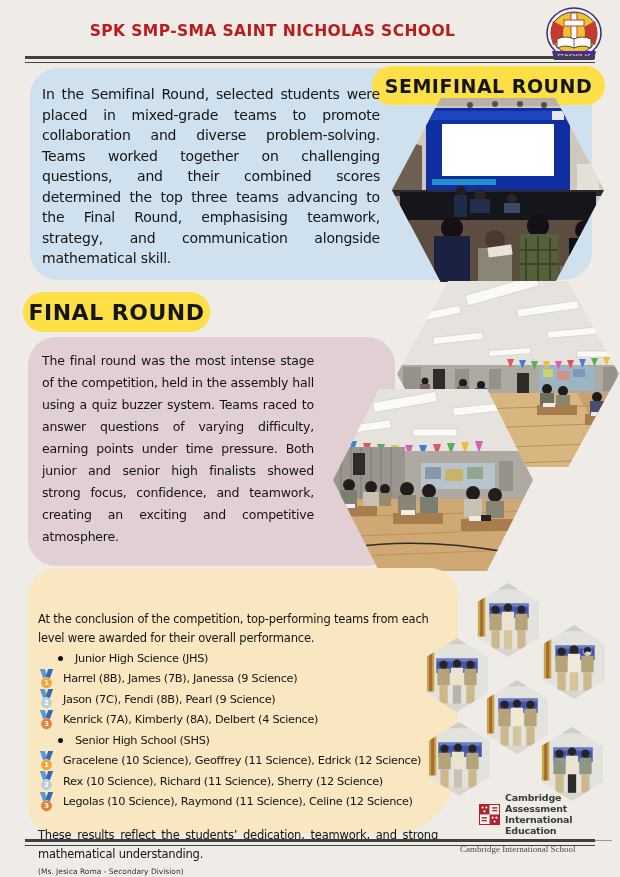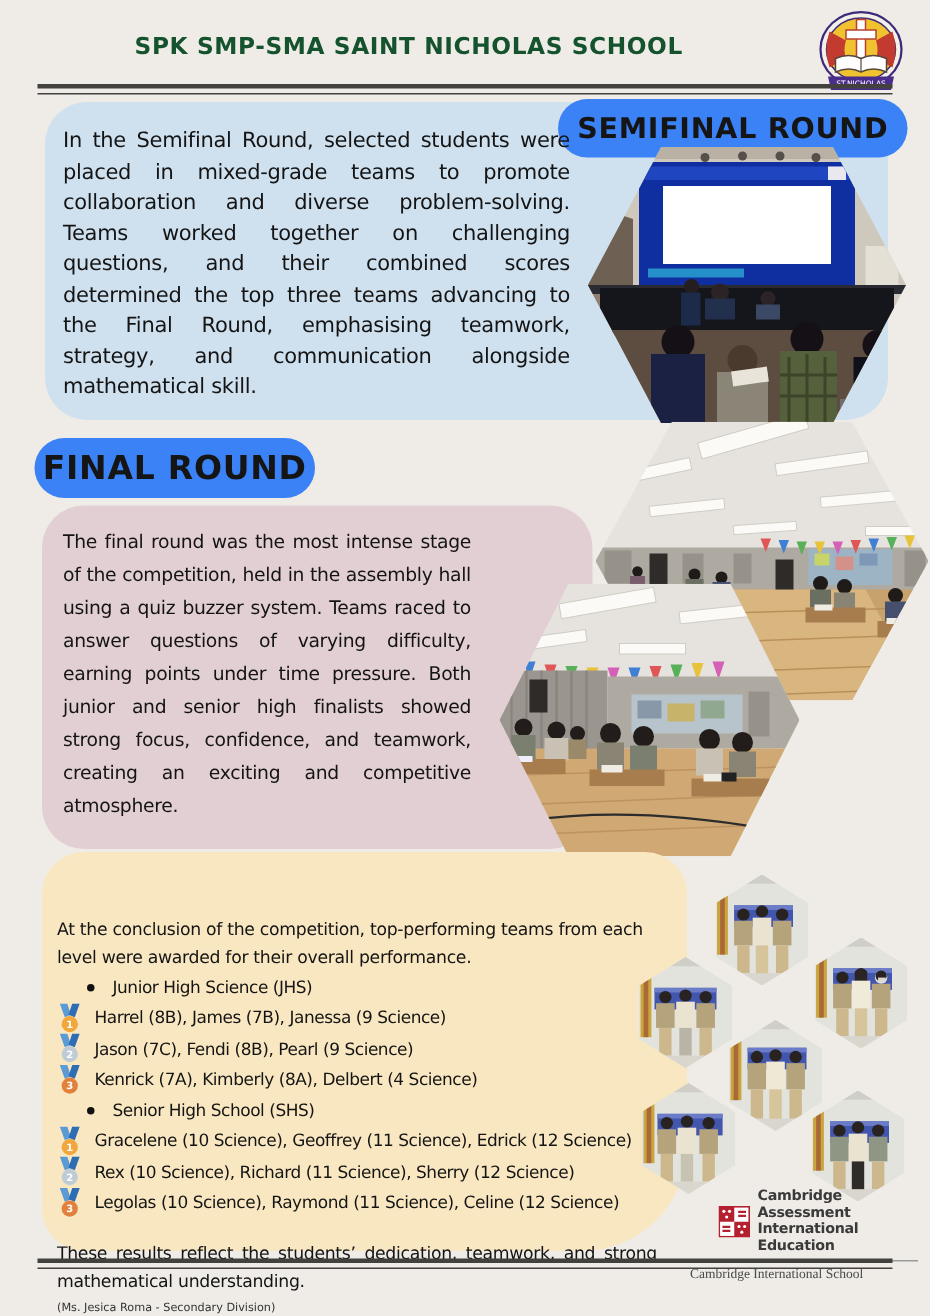--- a/index.html
+++ b/index.html
@@ -11,37 +11,37 @@
     overflow:hidden;
     color:#1c1c1c;
   }
   .abs{position:absolute;}
 
   
   .header-title{
     left:25px;top:22px;width:495px;
     text-align:center;
     font-size:15.5px;font-weight:bold;letter-spacing:.4px;
-    color:#14532d;
+    color:#b91c1c;
   }
   .logo{left:543px;top:7px;width:62px;height:58px;}
   .rule{left:25px;width:570px;height:7px;}
   .rule .thick{height:3px;background:#43413e;}
   .rule .thin{height:1.5px;background:#43413e;margin-top:2.5px;}
   .rule-top{top:56px;}
   .rule-bottom{top:839px;}
 
   
   .panel{border-radius:28px;}
   .panel-blue{left:30px;top:68px;width:562px;height:212px;background:#cfe0ee;}
   .panel-pink{left:28px;top:337px;width:367px;height:229px;background:#e2cfd3;}
   .panel-cream{left:28px;top:568px;width:430px;height:266px;background:#f9e7c1;
                border-bottom-right-radius:70px;}
   .badge{
-    background:#3b82f6;border-radius:20px;
+    background:#fde047;border-radius:20px;
     display:flex;align-items:center;justify-content:center;
     font-weight:bold;color:#151515;letter-spacing:.5px;
   }
   .badge-semifinal{left:372px;top:66px;width:233px;height:39px;font-size:19px;}
   .badge-final{left:23px;top:292px;width:187px;height:40px;font-size:22px;}
 
   .body-text{
     text-align:justify;
     color:#141414;
   }

